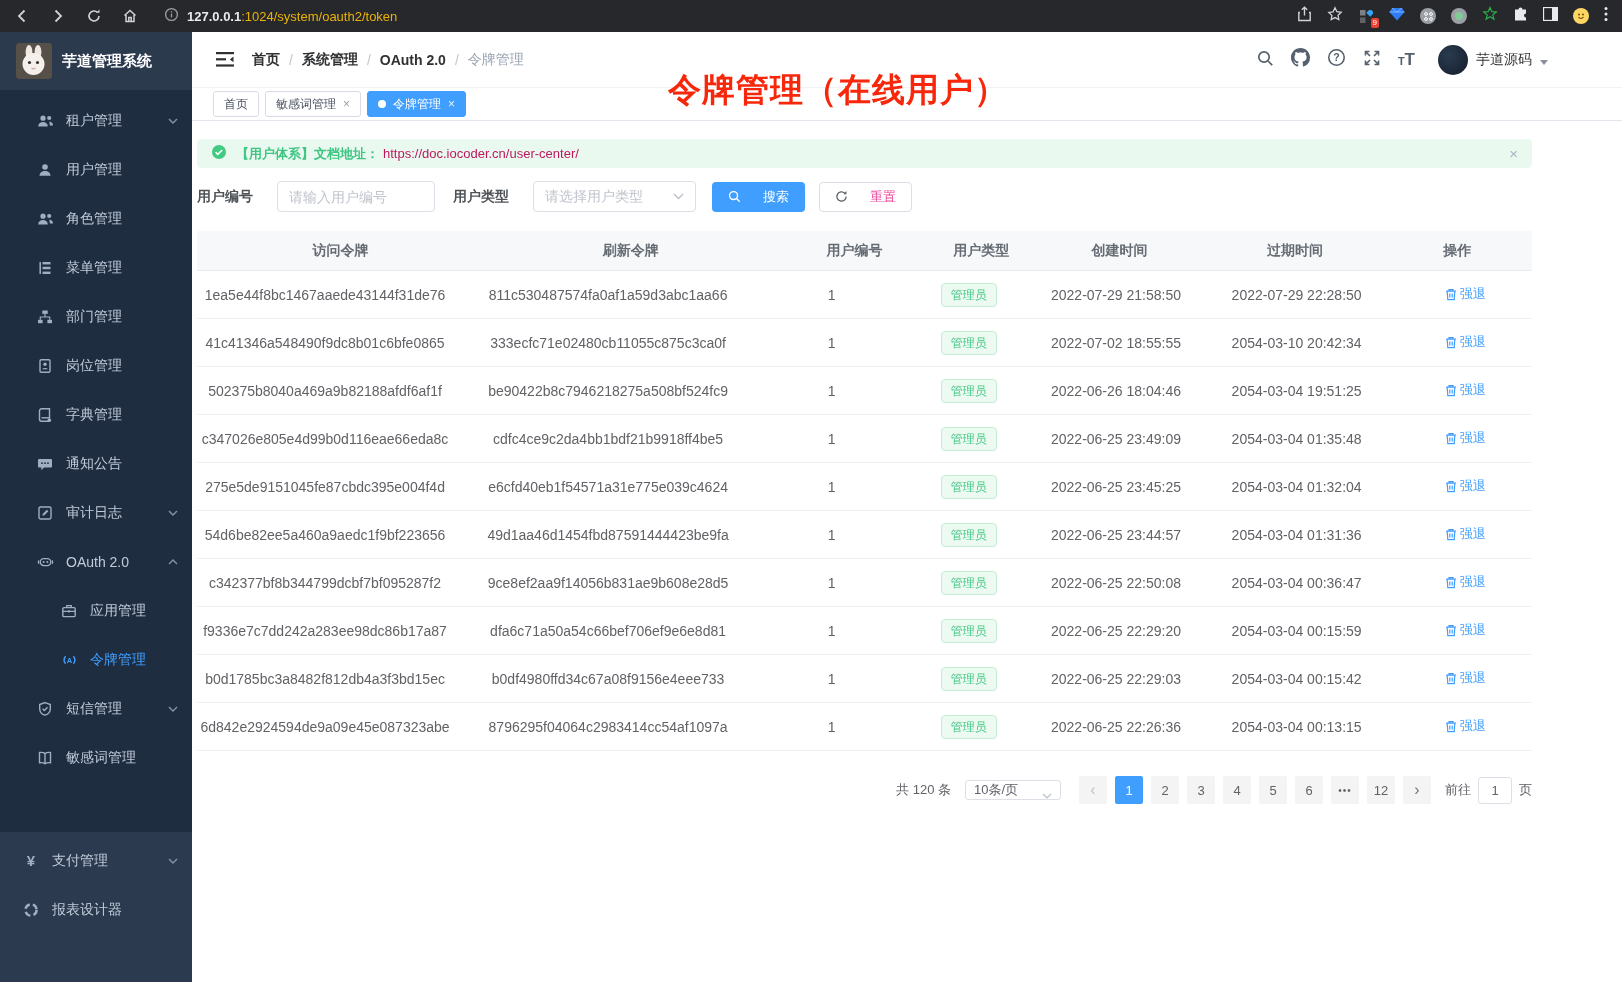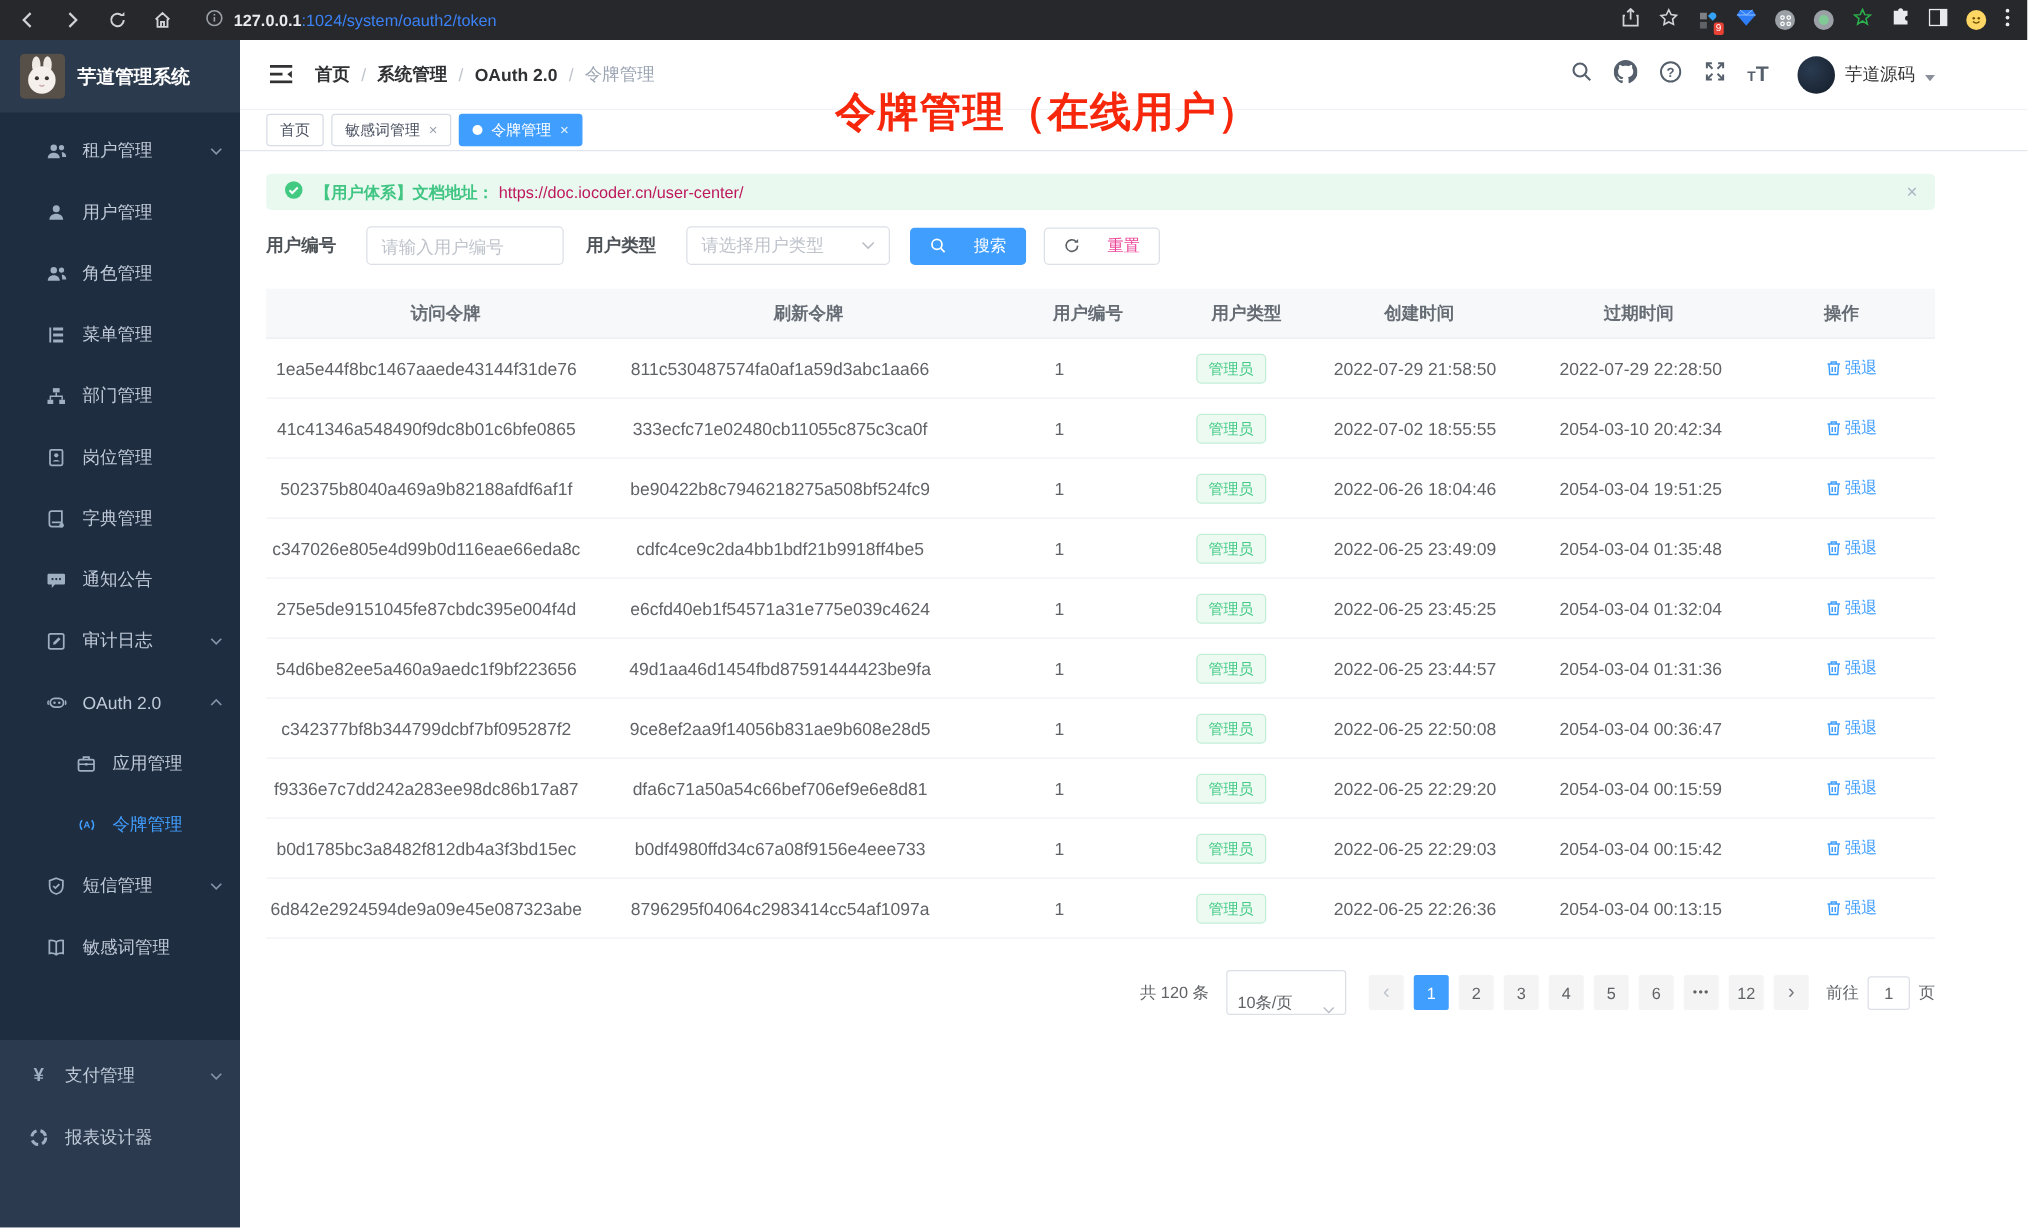--- a/index.html
+++ b/index.html
@@ -6,21 +6,21 @@
   html,body { width:1622px; height:982px; overflow:hidden;
     font-family:"Liberation Sans","DejaVu Sans",sans-serif; background:#fff; }
 
   
   .browser-bar{ height:32px; background:#27282b; display:flex; align-items:center;
     padding:0 14px; color:#cfd2d6; }
   .bnav{ display:flex; align-items:center; gap:20px; }
   .bnav svg{ display:block; }
   .addr{ display:flex; align-items:center; gap:8px; margin-left:26px; font-size:13px; }
   .addr .host{ color:#e8eaed; font-weight:700; }
-  .addr .rest{ color:#3b82f6; }
+  .addr .rest{ color:#eab308; }
   .bright{ margin-left:auto; display:flex; align-items:center; gap:15px; }
   .ext{ position:relative; width:16px; height:16px; display:flex; align-items:center; justify-content:center; }
   .badge9{ position:absolute; right:-5px; bottom:-4px; background:#e94235; color:#fff;
     font-size:8px; line-height:10px; padding:0 2px; border-radius:2px; }
   .circle-ic{ width:16px; height:16px; border-radius:50%; display:flex; align-items:center; justify-content:center; }
 
   
   .app{ display:flex; height:950px; }
 
   
@@ -63,21 +63,21 @@
   .tag-tab{ height:26px; display:flex; align-items:center; padding:0 10px; border:1px solid #d8dce5;
     border-radius:3px; font-size:12px; color:#495060; background:#fff; cursor:pointer; }
   .tag-tab .x{ margin-left:7px; color:#9aa2ad; font-size:12px; }
   .tag-tab.active{ background:#409eff; border-color:#409eff; color:#fff; }
   .tag-tab.active .dot{ width:8px; height:8px; border-radius:50%; background:#fff; margin-right:7px; }
   .tag-tab.active .x{ color:#eaf4ff; }
 
   .annotation{ position:absolute; left:476px; top:36px; font-size:33px; font-weight:700;
     color:#f6270b; letter-spacing:1px; z-index:5; white-space:nowrap; }
 
-  .content{ width:1335px; margin-left:21px; padding-top:18px; }
+  .content{ width:1335px; margin-left:5px; padding-top:18px; }
 
   .alert{ height:29px; background:#e9f9f0; border-radius:4px; display:flex; align-items:center;
     padding:0 14px; font-size:13px; }
   .alert .atext{ color:#40c583; margin-left:9px; font-weight:600; }
   .alert .alink{ color:#be185d; margin-left:4px; cursor:pointer; font-weight:400; }
   .alert .aclose{ margin-left:auto; color:#a8b6c2; font-size:15px; cursor:pointer; }
 
   .filterbar{ display:flex; align-items:center; margin-top:13px; }
   .flabel{ font-size:14px; font-weight:700; color:#4e5358; margin-right:24px; }
   .f-input{ width:158px; height:31px; border:1px solid #dcdfe6; border-radius:4px; padding:0 11px;
@@ -98,21 +98,21 @@
   .td,.th{ text-align:center; }
   .c1{width:21.5%}.c2{width:22%}.c3{width:11.5%}.c4{width:7.5%}.c5{width:13.2%}.c6{width:13.1%}.c7{width:11.2%}
   .utag{ display:inline-block; padding:0 9px; height:24px; line-height:22px; font-size:12px;
     color:#43ca85; background:#ecfaf2; border:1px solid #c3eed6; border-radius:4px; }
   .kick{ color:#409eff; font-size:13px; display:inline-flex; align-items:center; gap:3px;
     cursor:pointer; text-decoration:none; }
 
   .pager{ display:flex; justify-content:flex-end; align-items:center; margin-top:25px;
     font-size:13px; color:#606266; }
   .total{ margin-right:14px; }
-  .psize{ width:96px; height:36px; border:1px solid #dcdfe6; border-radius:3px; display:flex;
+  .psize{ width:96px; height:20px; border:1px solid #dcdfe6; border-radius:3px; display:flex;
     align-items:flex-end; padding:0 8px; color:#606266; cursor:pointer; margin-right:14px; }
   .psize .sel-chev{ margin-left:auto; color:#b9bec7; display:flex; }
   .pbtn{ min-width:28px; height:28px; border-radius:2px; background:#f4f4f5; color:#606266;
     display:flex; align-items:center; justify-content:center; margin:0 4px; cursor:pointer; padding:0 4px; }
   .pbtn.arrow{ font-size:16px; color:#74787e; }
   .pbtn.disabled{ color:#c0c4cc; }
   .pbtn.active{ background:#409eff; color:#fff; }
   .pbtn.dots{ letter-spacing:1px; color:#606266; font-size:10px; }
   .goto{ margin-left:10px; display:flex; align-items:center; gap:7px; }
   .goto input{ width:34px; height:27px; border:1px solid #dcdfe6; border-radius:3px;

